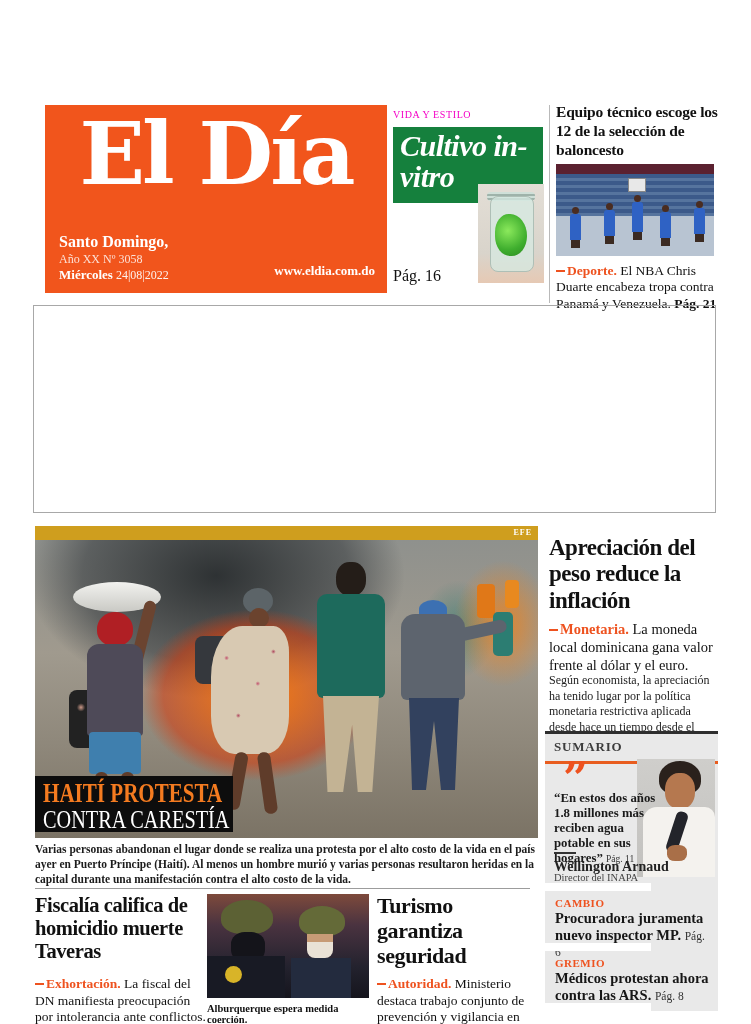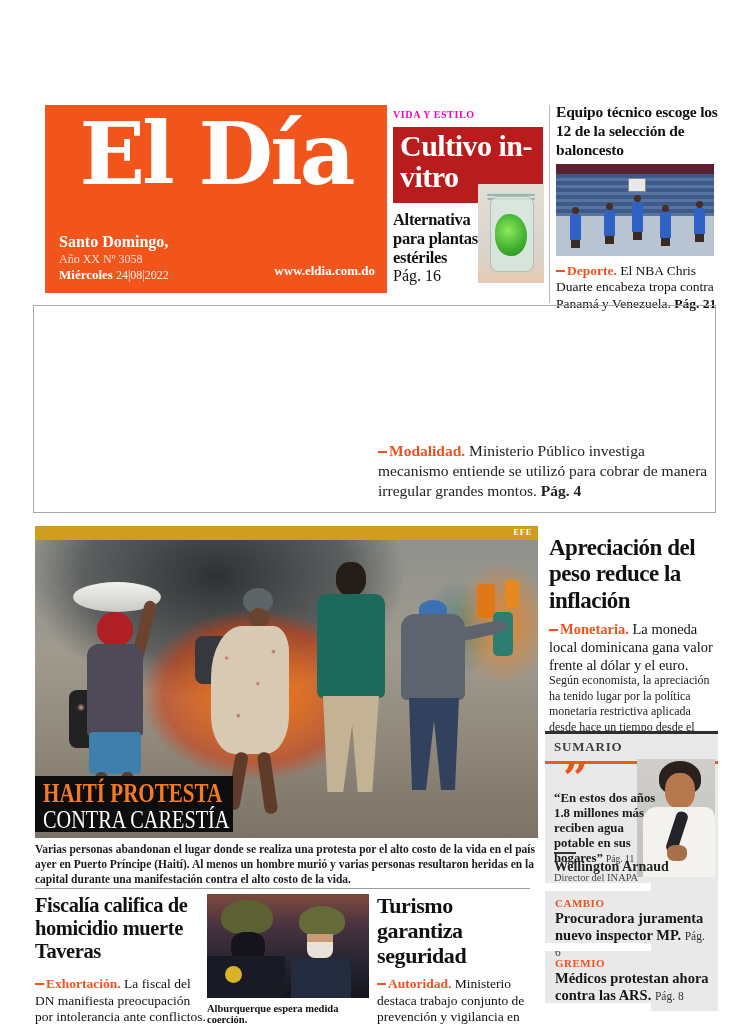--- a/index.html
+++ b/index.html
@@ -12,23 +12,23 @@
   .logo{position:absolute;left:0;right:0;top:2px;text-align:center;color:#fff;
         font-family:"DejaVu Serif",serif;font-weight:bold;font-size:86px;letter-spacing:-3px;line-height:1.1;}
   .mh-info{position:absolute;left:14px;bottom:10px;color:#fff;font-size:12px;line-height:1.25;}
   .mh-city{font-weight:bold;font-size:16px;}
   .mh-edition{color:rgba(255,255,255,.82);}
   .mh-day{font-weight:bold;font-size:13px;}
   .mh-date{color:rgba(255,255,255,.92);}
   .mh-web{position:absolute;right:12px;bottom:14px;color:#fff;font-weight:bold;font-size:13px;}
 
   
-  .ve-kicker{left:393px;top:66px;color:#f400c6;font-weight:bold;font-size:10px;letter-spacing:.6px;}
-  .ve-box{left:393px;top:84px;width:150px;height:76px;background:#b91c1c;color:#fff;
-          font-weight:bold;font-size:30px;line-height:1.02;padding:4px 0 0 7px;box-sizing:border-box;letter-spacing:-.5px;}
+  .ve-kicker{left:393px;top:66px;color:#f400c6;font-weight:normal;font-size:10px;letter-spacing:.6px;}
+  .ve-box{left:393px;top:84px;width:150px;height:76px;background:#15803d;color:#fff;
+          font-weight:bold;font-size:30px;line-height:1.02;padding:4px 0 0 7px;box-sizing:border-box;letter-spacing:-.5px;font-style:italic;}
   .ve-sub{left:393px;top:168px;width:96px;font-weight:bold;font-size:16.5px;line-height:1.14;letter-spacing:-.3px;}
   .ve-page{left:393px;top:224px;font-size:16px;}
   .jar{left:478px;top:141px;width:66px;height:99px;background:linear-gradient(180deg,#e3ded6 0%,#d9d4cb 70%,#e6c9b4 100%);}
   .jar-glass{position:absolute;left:12px;top:12px;width:42px;height:74px;border-radius:8px;
              background:rgba(214,233,226,.75);border:1px solid #aebfb6;}
   .jar-lid{position:absolute;left:9px;top:8px;width:48px;height:9px;border-radius:4px;
            background:repeating-linear-gradient(180deg,#cfe0d8 0 2px,#9fb3aa 2px 4px);}
   .jar-plant{position:absolute;left:17px;top:30px;width:32px;height:42px;border-radius:45% 55% 50% 50%;
              background:radial-gradient(circle at 40% 40%,#8be95c,#3fae2e 60%,#2c8a22);}
   .col-divider{left:549px;top:62px;width:1px;height:198px;background:#b9b9b9;}
@@ -164,42 +164,38 @@
 
   <div class="abs ve-kicker">VIDA Y ESTILO</div>
   <div class="abs ve-box">
     <span>Cultivo in-vitro</span>
   </div>
   <div class="abs jar">
     <div class="jar-lid"></div>
     <div class="jar-glass"></div>
     <div class="jar-plant"></div>
   </div>
-  <div class="abs ve-sub">Alternativa para plantas estériles</div>
   <div class="abs ve-page">Pág. 16</div>
   <div class="abs col-divider"></div>
 
   <div class="abs sport-head">Equipo técnico escoge los 12 de la selección de baloncesto</div>
   <div class="abs sport-photo">
     <div class="seat-rows"></div>
     <div class="hoop"></div>
     <div class="player" style="left:14px;top:50px;"></div>
     <div class="player" style="left:48px;top:46px;"></div>
     <div class="player" style="left:76px;top:38px;height:30px;"></div>
     <div class="player" style="left:104px;top:48px;"></div>
     <div class="player" style="left:138px;top:44px;"></div>
   </div>
   <div class="abs sport-deck">
     <span class="kick">Deporte.</span><span> El NBA Chris Duarte encabeza tropa contra Panamá y Venezuela. </span><span class="pageref">Pág. 21</span>
   </div>
 
   <div class="abs lead-box"></div>
-  <div class="abs deck deck-right">
-    <span class="kick">Modalidad.</span><span> Ministerio Público investiga mecanismo entiende se utilizó para cobrar de manera irregular grandes montos. </span><span class="pageref">Pág. 4</span>
-  </div>
 
   <div class="abs haiti">
     <div class="gold-strip">
       <div class="credit">EFE</div>
     </div>
     <div class="h-body">
       <div class="shape bg-or1"></div>
       <div class="shape bg-or2"></div>
       <div class="shape bg-teal"></div>
       <div class="shape basin"></div>

